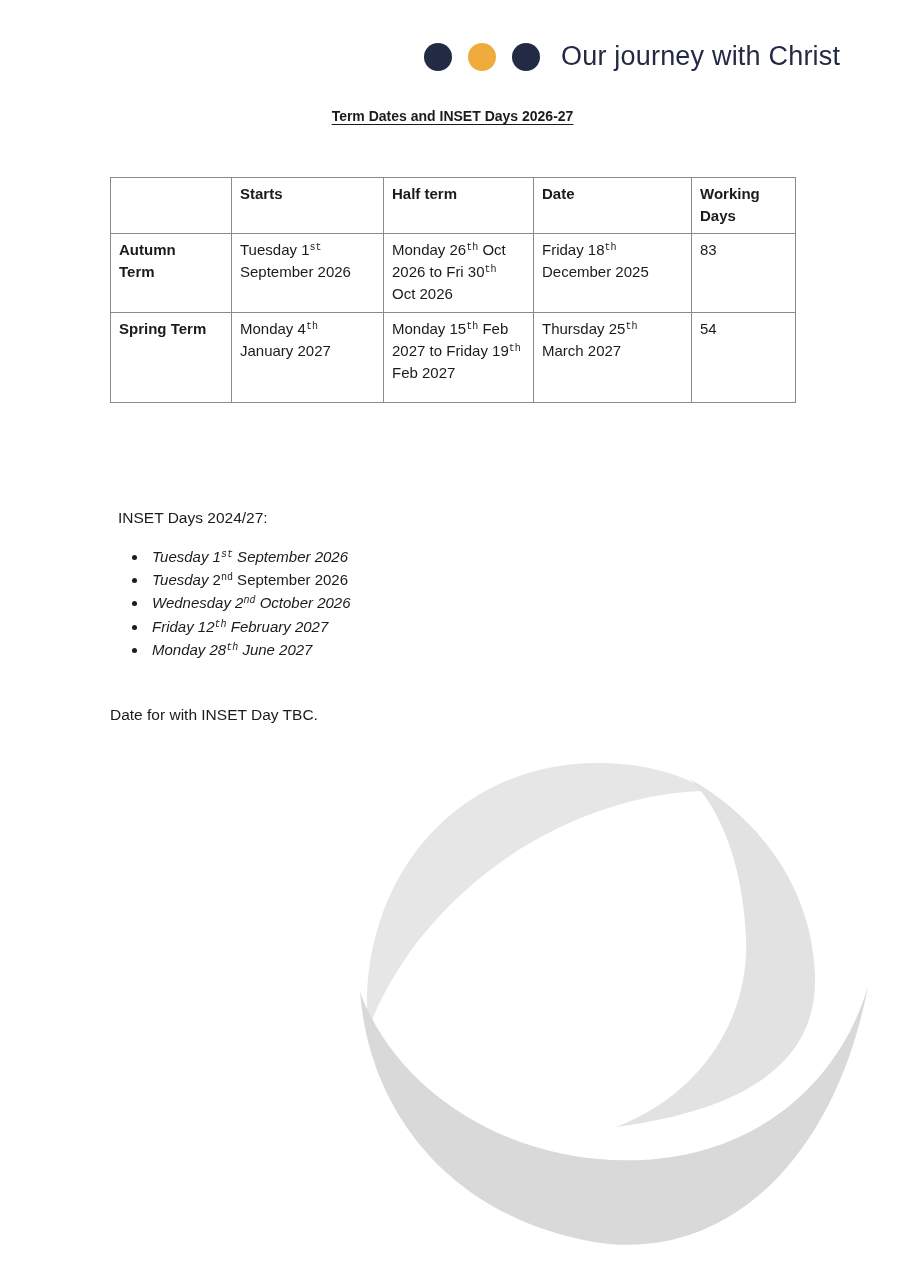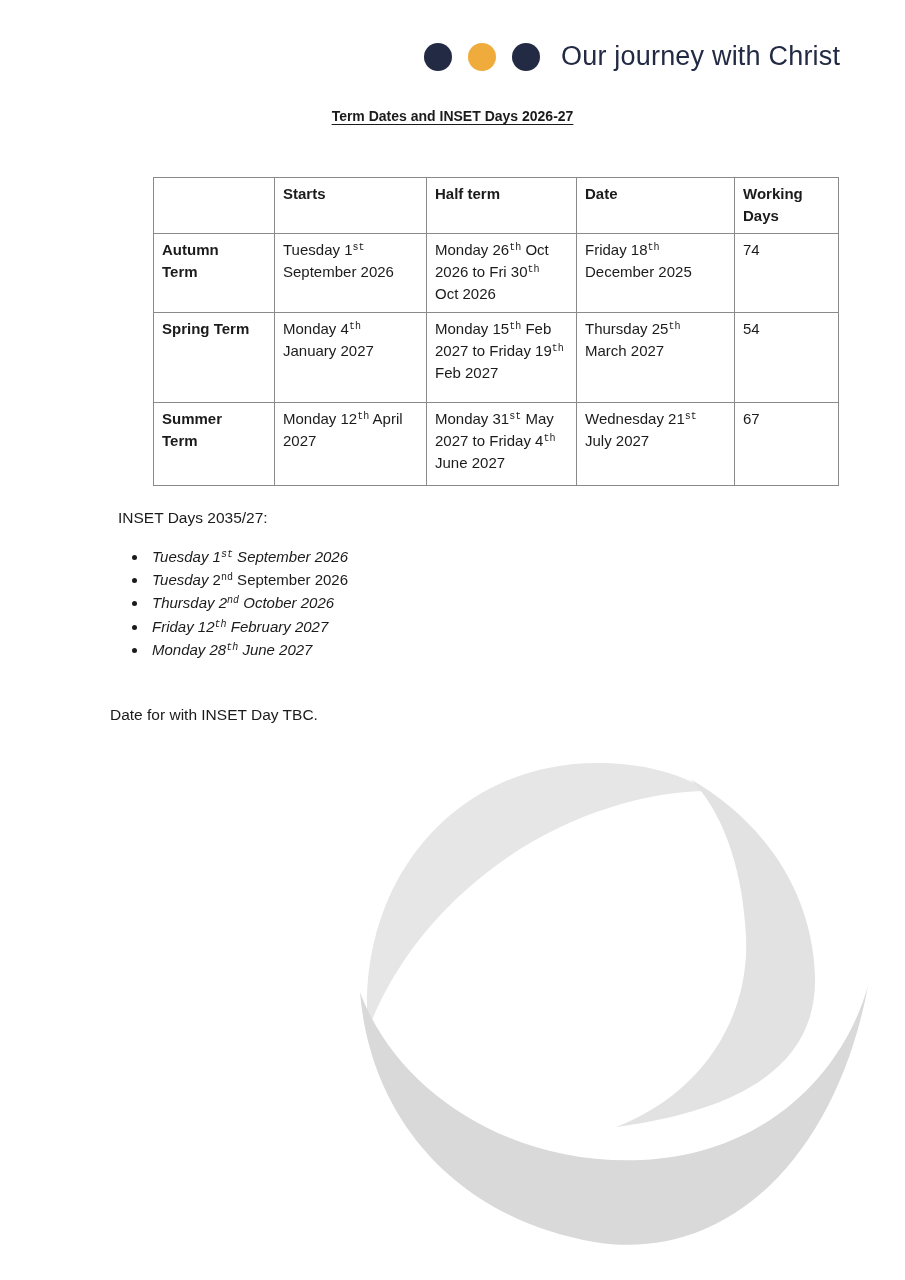--- a/index.html
+++ b/index.html
@@ -29,21 +29,21 @@
   .dot.navy{background:var(--navy);}
   .dot.orange{background:var(--orange);}
   .brand-text{margin-left:21px;font-size:27px;color:var(--navy);white-space:nowrap;letter-spacing:.2px;}
 
   
   .doc-title{position:absolute;left:0;right:0;top:108px;margin:0;text-align:center;
     font-size:14px;font-weight:bold;text-decoration:underline;text-underline-offset:3px;z-index:2;}
 
   
   .term-table{position:absolute;left:110px;top:177px;width:685px;border-collapse:collapse;
-    table-layout:fixed;font-size:15px;line-height:22px;z-index:2;background:transparent;margin-left:43px;}
+    table-layout:fixed;font-size:15px;line-height:22px;z-index:2;background:transparent;}
   .term-table th,.term-table td{border:1px solid var(--table-border);vertical-align:top;
     padding:5px 9px 5px 8px;text-align:left;font-weight:normal;}
   .term-table thead th{font-weight:bold;height:56px;}
   .term-table td.term{font-weight:bold;padding-right:18px;}
   .term-table tbody tr.r0{height:79px;}
   .term-table tbody tr.r1{height:90px;}
   .term-table tbody tr.r2{height:83px;}
   sup{font-size:10px;line-height:0;position:relative;top:-5px;vertical-align:baseline;font-family:Liberation Mono, monospace;}
 
   
@@ -108,44 +108,37 @@
         <th>Date</th>
         <th>Working Days</th>
       </tr>
     </thead>
     <tbody>
       <tr class="r0">
         <td class="term">Autumn Term</td>
         <td>Tuesday 1<sup>st</sup> September 2026</td>
         <td>Monday 26<sup>th</sup> Oct 2026 to Fri 30<sup>th</sup> Oct 2026</td>
         <td>Friday 18<sup>th</sup> December 2025</td>
-        <td>74</td>
+        <td>83</td>
       </tr>
       <tr class="r1">
         <td class="term">Spring Term</td>
         <td>Monday 4<sup>th</sup> January 2027</td>
         <td>Monday 15<sup>th</sup> Feb 2027 to Friday 19<sup>th</sup> Feb 2027</td>
         <td>Thursday 25<sup>th</sup> March 2027</td>
         <td>54</td>
       </tr>
-      <tr class="r2">
-        <td class="term">Summer Term</td>
-        <td>Monday 12<sup>th</sup> April 2027</td>
-        <td>Monday 31<sup>st</sup> May 2027 to Friday 4<sup>th</sup> June 2027</td>
-        <td>Wednesday 21<sup>st</sup> July 2027</td>
-        <td>67</td>
-      </tr>
     </tbody>
   </table>
 
-  <p class="inset-heading">INSET Days 2035/27:</p>
+  <p class="inset-heading">INSET Days 2024/27:</p>
 
   <ul class="inset-list">
     <li><em>Tuesday 1</em><em><sup>st</sup></em><em> September 2026</em></li>
     <li><em>Tuesday </em>2<sup>nd</sup> September 2026</li>
-    <li><em>Thursday 2</em><em><sup>nd</sup></em><em> October 2026</em></li>
+    <li><em>Wednesday 2</em><em><sup>nd</sup></em><em> October 2026</em></li>
     <li><em>Friday 12</em><em><sup>th</sup></em><em> February 2027</em></li>
     <li><em>Monday 28</em><em><sup>th</sup></em><em> June 2027</em></li>
   </ul>
 
   <p class="tbc-note">Date for with INSET Day TBC.</p>
 
 </div>
 
 </body></html>

